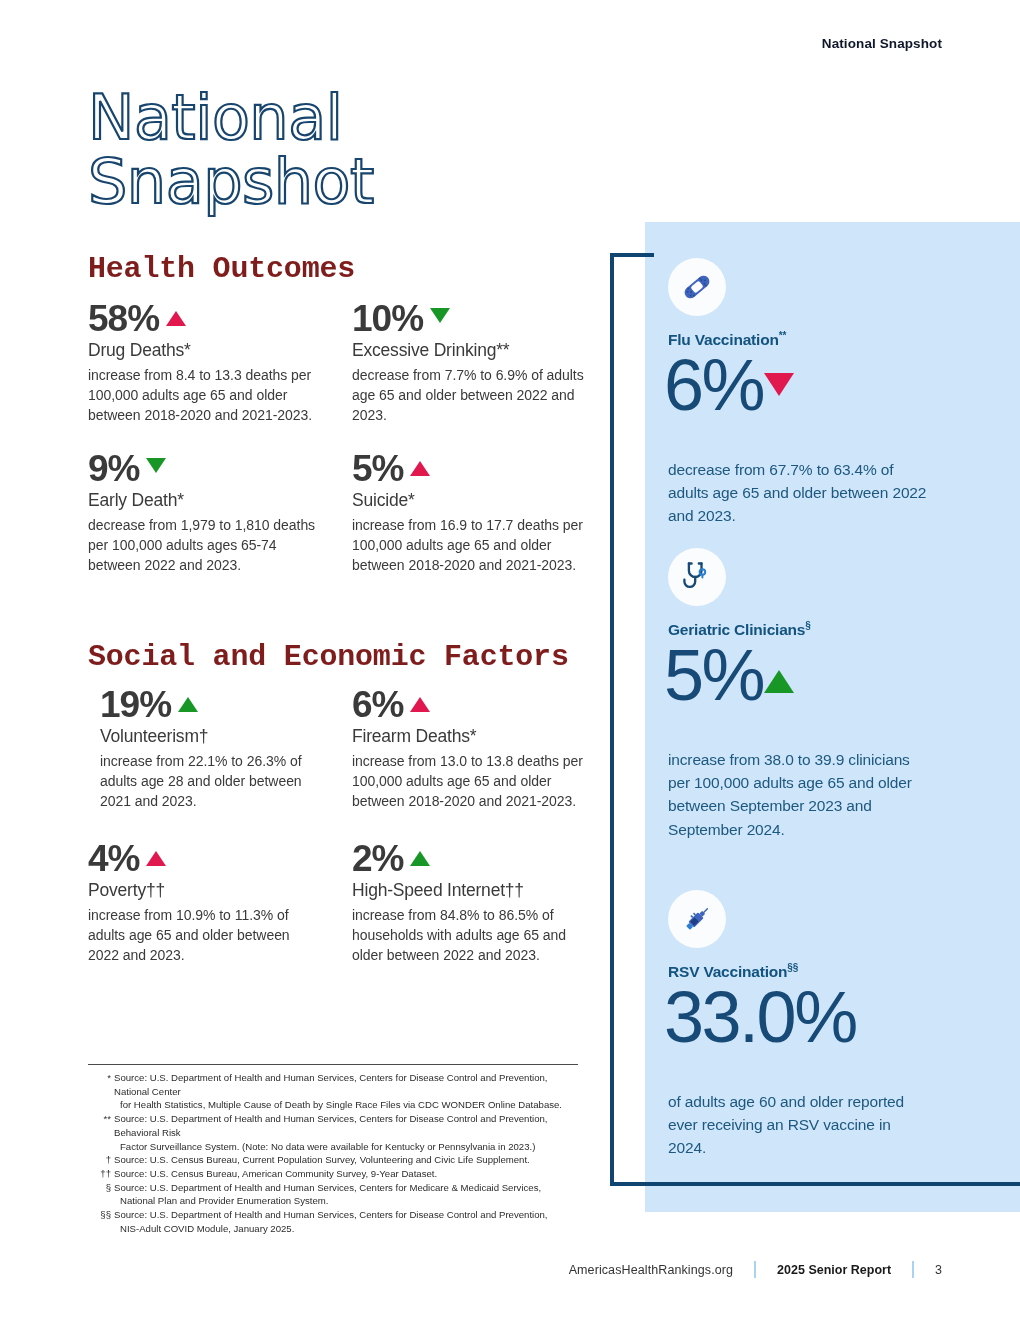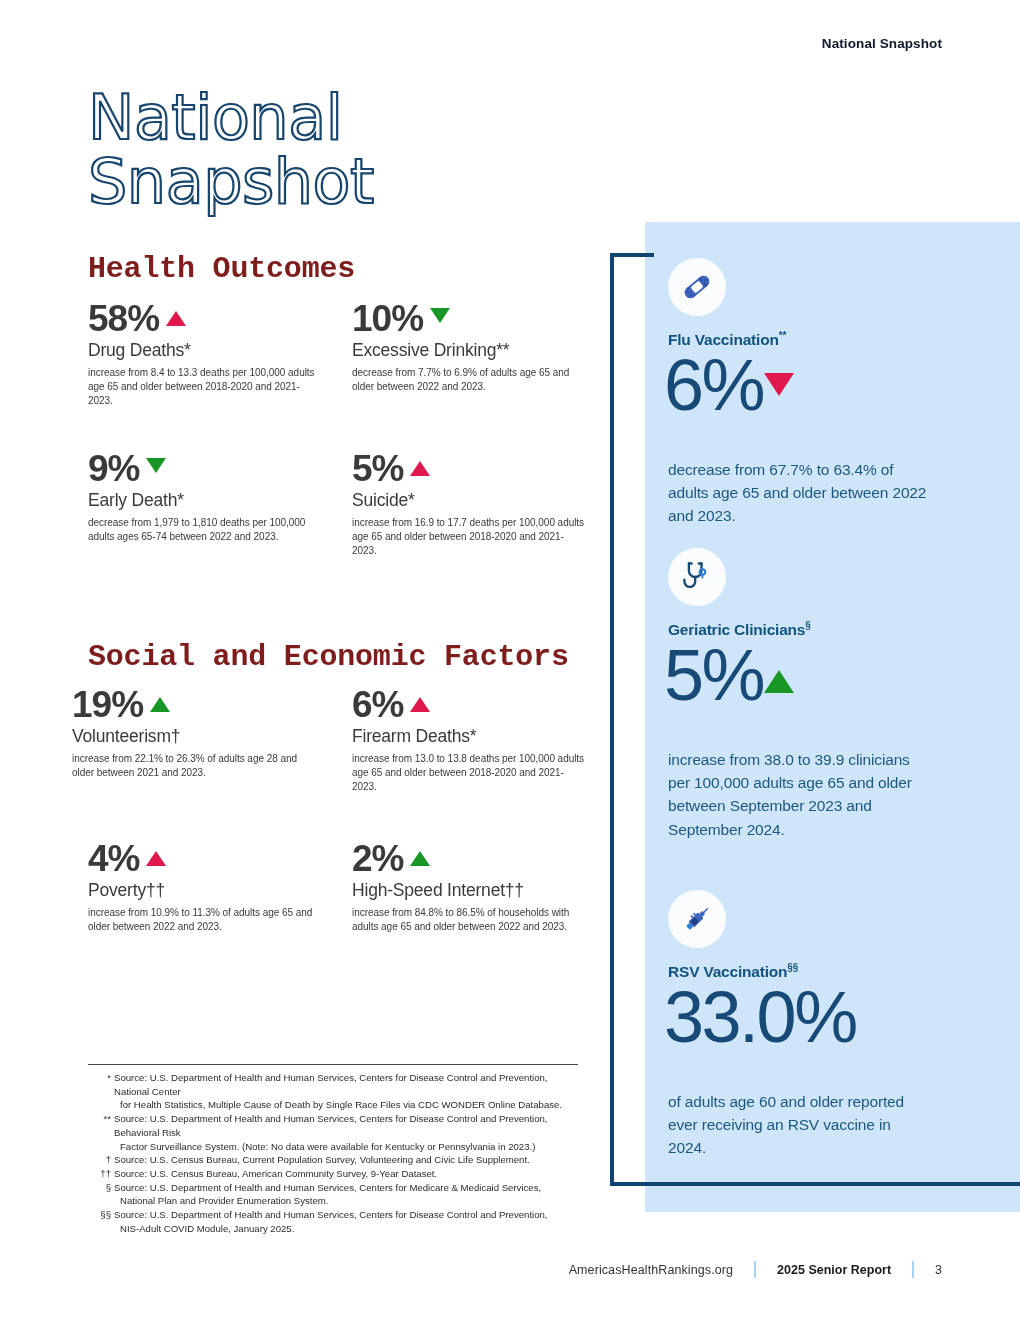--- a/index.html
+++ b/index.html
@@ -88,29 +88,29 @@
     border-top: 15px solid currentColor;
     top: -8px;
   }
   .c-red { color: #e0184d; }
   .c-green { color: #189626; }
   .stat .label {
     font-size: 17.5px; font-weight: normal; color: #3a3a3a;
     letter-spacing: -.2px; margin-bottom: 5px;
   }
   .stat .desc {
-    font-size: 10px; color: #3a3a3a; line-height: 1.42;
+    font-size: 14px; color: #3a3a3a; line-height: 1.42;
     letter-spacing: -.05px;
   }
 
   #stat-drug-deaths        { left: 88px;  top: 300px; }
   #stat-excessive-drinking { left: 352px; top: 300px; width: 232px; }
   #stat-early-death        { left: 88px;  top: 450px; }
   #stat-suicide            { left: 352px; top: 450px; width: 232px; }
-  #stat-volunteerism       { left: 72px;  top: 686px; }
+  #stat-volunteerism       { left: 100px;  top: 686px; }
   #stat-firearm-deaths     { left: 352px; top: 686px; width: 232px; }
   #stat-poverty            { left: 88px;  top: 840px; }
   #stat-high-speed         { left: 352px; top: 840px; width: 232px; }
 
   
   .card { position: absolute; left: 668px; width: 262px; }
   .icon-circle {
     width: 58px; height: 58px; border-radius: 50%;
     background: #fbfcfd; display: flex;
     align-items: center; justify-content: center;

